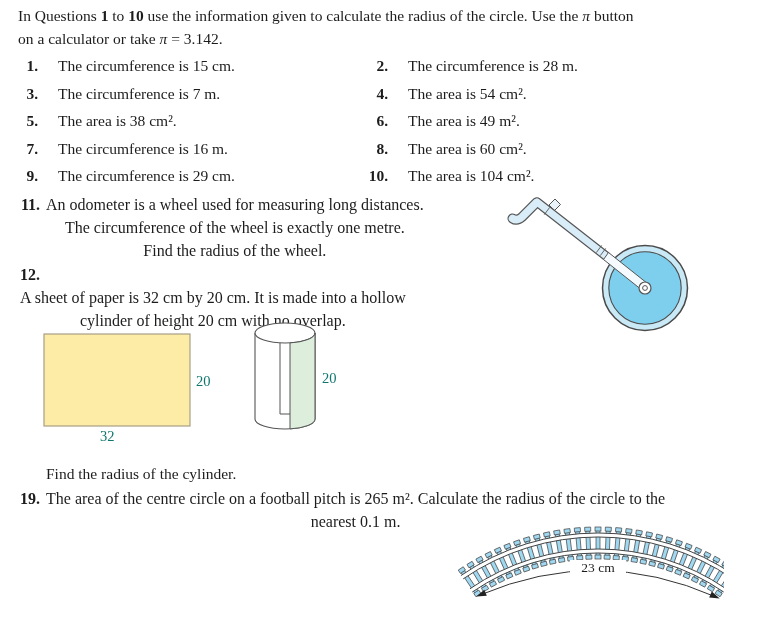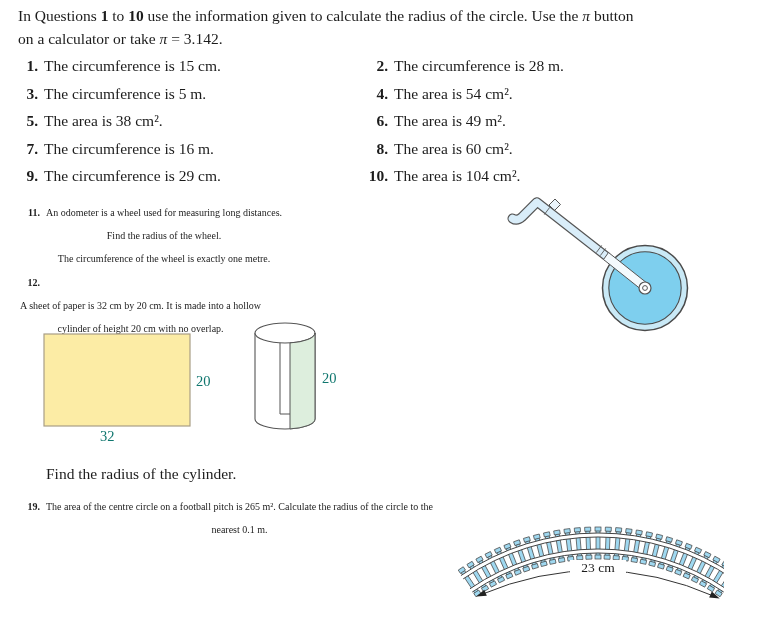--- a/index.html
+++ b/index.html
@@ -12,22 +12,22 @@
   .intro-line{white-space:pre-wrap;}
   .intro b{font-weight:700;}
   .pi{font-style:italic;}
   .qgrid{position:absolute;left:0;top:57px;width:774px;display:flex;flex-direction:column;gap:10.5px;}
   .qgrid-row{display:flex;height:17px;}
   .qcell{display:flex;font-size:15.5px;line-height:17px;}
   .qcell-left{margin-left:14px;width:340px;}
   .qcell-right{margin-left:0;}
   .qnum{font-weight:700;text-align:right;width:24px;flex:none;}
   .qnum-wide{width:34px;}
-  .qtext{margin-left:6px;white-space:nowrap;}
-  .qblock{position:absolute;display:flex;font-size:10px;line-height:23px;margin-top:8px;}
+  .qtext{margin-left:20px;white-space:nowrap;}
+  .qblock{position:absolute;display:flex;font-size:16px;line-height:23px;}
   .qblock .qnum{width:26px;}
   .qblock .qlines{margin-left:6px;text-align:center;}
   .qline{white-space:nowrap;}
   .plain-line{position:absolute;font-size:15.5px;line-height:23px;white-space:nowrap;text-align:right;}
   .fig{position:absolute;}
   .fig-label{position:absolute;font-size:14.5px;color:#0f766e;white-space:nowrap;}
   svg{display:block;overflow:visible;}
 </style>
 </head>
 <body>
@@ -46,21 +46,21 @@
           <span class="qtext">The circumference is 15 cm.</span>
         </div>
       <div class="qcell qcell-right">
           <span class="qnum qnum-wide">2.</span>
           <span class="qtext">The circumference is 28 m.</span>
         </div>
     </div>
     <div class="qgrid-row">
       <div class="qcell qcell-left">
           <span class="qnum">3.</span>
-          <span class="qtext">The circumference is 5 m.</span>
+          <span class="qtext">The circumference is 7 m.</span>
         </div>
       <div class="qcell qcell-right">
           <span class="qnum qnum-wide">4.</span>
           <span class="qtext">The area is 54 cm².</span>
         </div>
     </div>
     <div class="qgrid-row">
       <div class="qcell qcell-left">
           <span class="qnum">5.</span>
           <span class="qtext">The area is 38 cm².</span>
@@ -89,22 +89,22 @@
           <span class="qnum qnum-wide">10.</span>
           <span class="qtext">The area is 104 cm².</span>
         </div>
     </div>
   </div>
 
   <div class="qblock" style="left:14px;top:193px;">
     <span class="qnum">11.</span>
     <div class="qlines">
       <div class="qline">An odometer is a wheel used for measuring long distances.</div>
+      <div class="qline">The circumference of the wheel is exactly one metre.</div>
       <div class="qline">Find the radius of the wheel.</div>
-      <div class="qline">The circumference of the wheel is exactly one metre.</div>
     </div>
   </div>
 
   <div class="qblock" style="left:14px;top:263px;flex-direction:column;">
     <span class="qnum">12.</span>
     <div class="qlines">
       <div class="qline">A sheet of paper is 32 cm by 20 cm. It is made into a hollow</div>
       <div class="qline">cylinder of height 20 cm with no overlap.</div>
     </div>
   </div>

